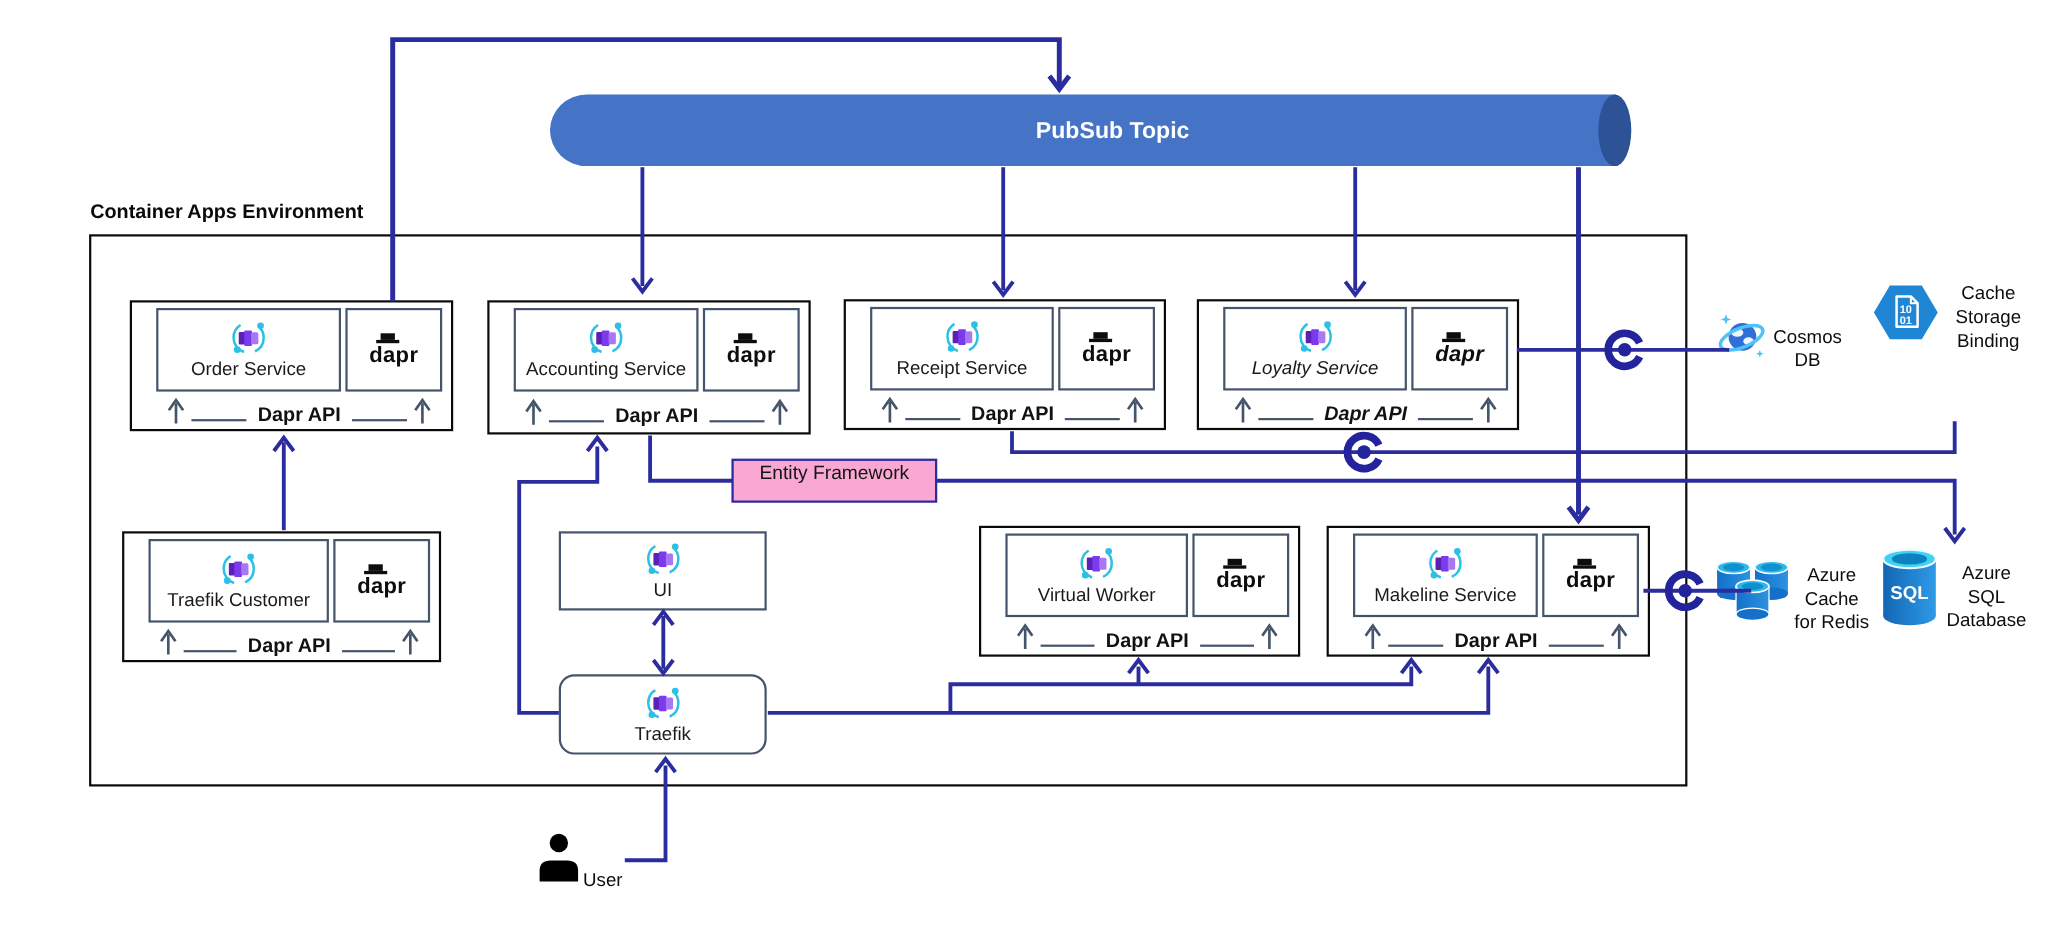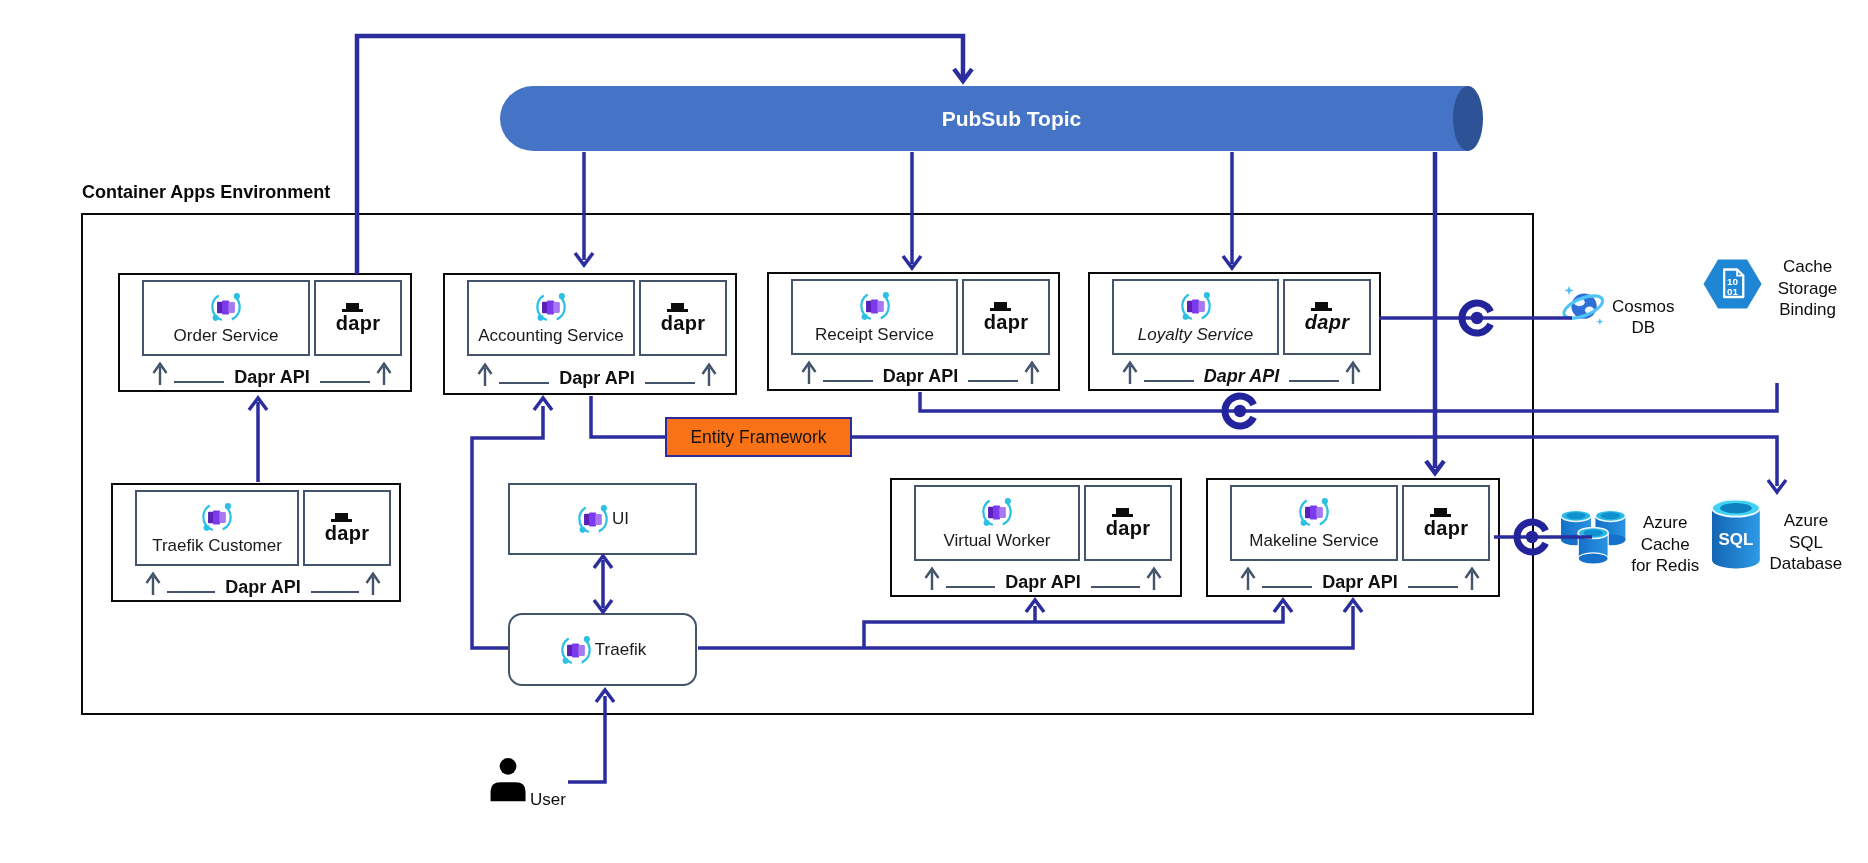--- a/index.html
+++ b/index.html
@@ -26,25 +26,25 @@
   .icon-aca{width:34px;height:34px;}
   .dapr-logo{position:relative;font-weight:800;font-size:20px;letter-spacing:.3px;color:#0d0d0d;margin-top:10px;}
   .dapr-logo::before{content:"";position:absolute;left:10px;top:-9px;width:13px;height:6px;background:#0d0d0d;}
   .dapr-logo::after{content:"";position:absolute;left:6px;top:-2.5px;width:21px;height:3px;background:#0d0d0d;}
   .foot{grid-column:1 / span 2;display:flex;align-items:flex-end;padding:0 8px 6px 8px;}
   .foot .sarr{width:20px;height:26px;flex:none;}
   .foot .seg{flex:1;height:2.5px;background:#44546A;margin:0 4px 3px 4px;}
   .foot b{font-size:18px;font-weight:700;margin:0 6px 0 6px;white-space:nowrap;line-height:1;}
   
   .appbox{position:absolute;border:2px solid #44546A;background:#fff;box-sizing:border-box;
-          display:flex;flex-direction:row;align-items:center;justify-content:center;gap:2px;}
+          display:flex;flex-direction:column;align-items:center;justify-content:center;gap:2px;}
   .appbox .nm{font-size:17px;color:#1a1a1a;}
   
   .efbox{position:absolute;left:665px;top:417px;width:187px;height:40px;border:2.5px solid #2b2d9e;
-         background:#f97316;box-sizing:border-box;display:flex;align-items:center;justify-content:center;
+         background:#f9a8d4;box-sizing:border-box;display:flex;align-items:flex-start;justify-content:center;
          font-size:17.5px;color:#141414;}
   
   .ext{position:absolute;display:flex;flex-direction:row;align-items:flex-end;}
   .ext .cap2{font-size:17px;color:#0d0d0d;text-align:center;line-height:1.25;margin-top:4px;}
   svg.layer{position:absolute;left:0;top:0;pointer-events:none;}
   .hidden-defs{position:absolute;width:0;height:0;overflow:hidden;}
 </style>
 </head>
 <body>
 

